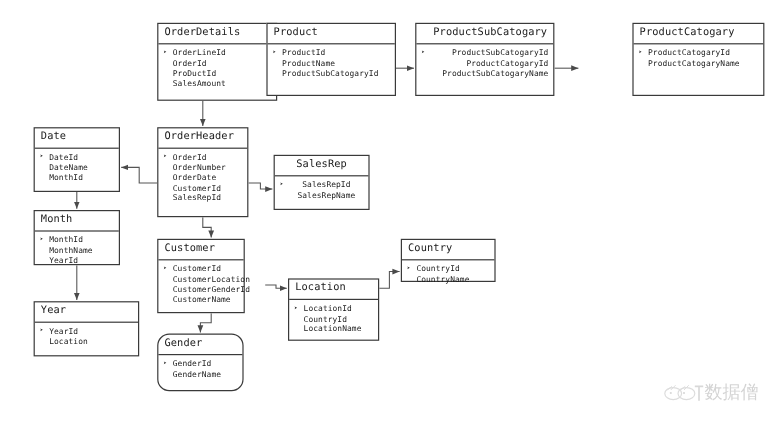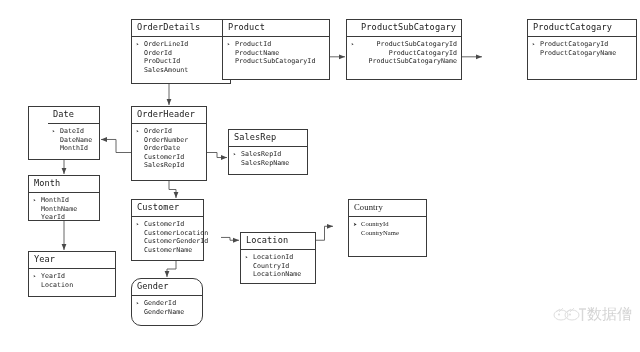--- a/index.html
+++ b/index.html
@@ -59,21 +59,21 @@
     position: absolute;
     left: 0px;
     top: 0.4px;
     font-size: 5.1px;
     color: #2a2a2a;
     transform: scaleX(0.85);
   }
   .watermark {
     position: absolute;
     right: 8px;
-    bottom: 29px;
+    bottom: 16px;
     z-index: 3;
     display: flex;
     align-items: center;
     gap: 0;
     opacity: 0.38;
     pointer-events: none;
   }
   .wm-cn {
     font-family: "DejaVu Sans", "Liberation Sans", sans-serif;
     font-size: 15px;
@@ -135,39 +135,39 @@
           <span class="field">ProductSubCatogaryName</span>
         </div>
       </div>
       <div class="entity" style="left: 483px; top: 19px; width: 110px; height: 61px; margin-left: 44px;">
         <div class="entity-title">ProductCatogary</div>
         <div class="entity-fields">
           <span class="field pk">ProductCatogaryId</span>
           <span class="field">ProductCatogaryName</span>
         </div>
       </div>
-      <div class="entity" style="left: 28px; top: 106px; width: 72px; height: 54px; padding-left: 19px;">
+      <div class="entity" style="left: 28px; top: 106px; width: 72px; height: 54px;">
         <div class="entity-title">Date</div>
         <div class="entity-fields">
           <span class="field pk">DateId</span>
           <span class="field">DateName</span>
           <span class="field">MonthId</span>
         </div>
       </div>
       <div class="entity" style="left: 131px; top: 106px; width: 76px; height: 75px;">
         <div class="entity-title">OrderHeader</div>
         <div class="entity-fields">
           <span class="field pk">OrderId</span>
           <span class="field">OrderNumber</span>
           <span class="field">OrderDate</span>
           <span class="field">CustomerId</span>
           <span class="field">SalesRepId</span>
         </div>
       </div>
-      <div class="entity" style="left: 228px; top: 129px; width: 80px; height: 46px;">
+      <div class="entity" style="left: 228px; top: 129px; width: 80px; height: 46px; text-align: center;">
         <div class="entity-title">SalesRep</div>
         <div class="entity-fields">
           <span class="field pk">SalesRepId</span>
           <span class="field">SalesRepName</span>
         </div>
       </div>
       <div class="entity" style="left: 28px; top: 175px; width: 72px; height: 46px;">
         <div class="entity-title">Month</div>
         <div class="entity-fields">
           <span class="field pk">MonthId</span>
@@ -185,21 +185,21 @@
         </div>
       </div>
       <div class="entity" style="left: 240px; top: 208px; width: 76px; height: 52px; margin-top: 24px;">
         <div class="entity-title">Location</div>
         <div class="entity-fields">
           <span class="field pk">LocationId</span>
           <span class="field">CountryId</span>
           <span class="field">LocationName</span>
         </div>
       </div>
-      <div class="entity" style="left: 348px; top: 199px; width: 79px; height: 58px; font-family: Liberation Serif, serif;">
+      <div class="entity" style="left: 334px; top: 199px; width: 79px; height: 36px;">
         <div class="entity-title">Country</div>
         <div class="entity-fields">
           <span class="field pk">CountryId</span>
           <span class="field">CountryName</span>
         </div>
       </div>
       <div class="entity" style="left: 28px; top: 251px; width: 88px; height: 46px;">
         <div class="entity-title">Year</div>
         <div class="entity-fields">
           <span class="field pk">YearId</span>

